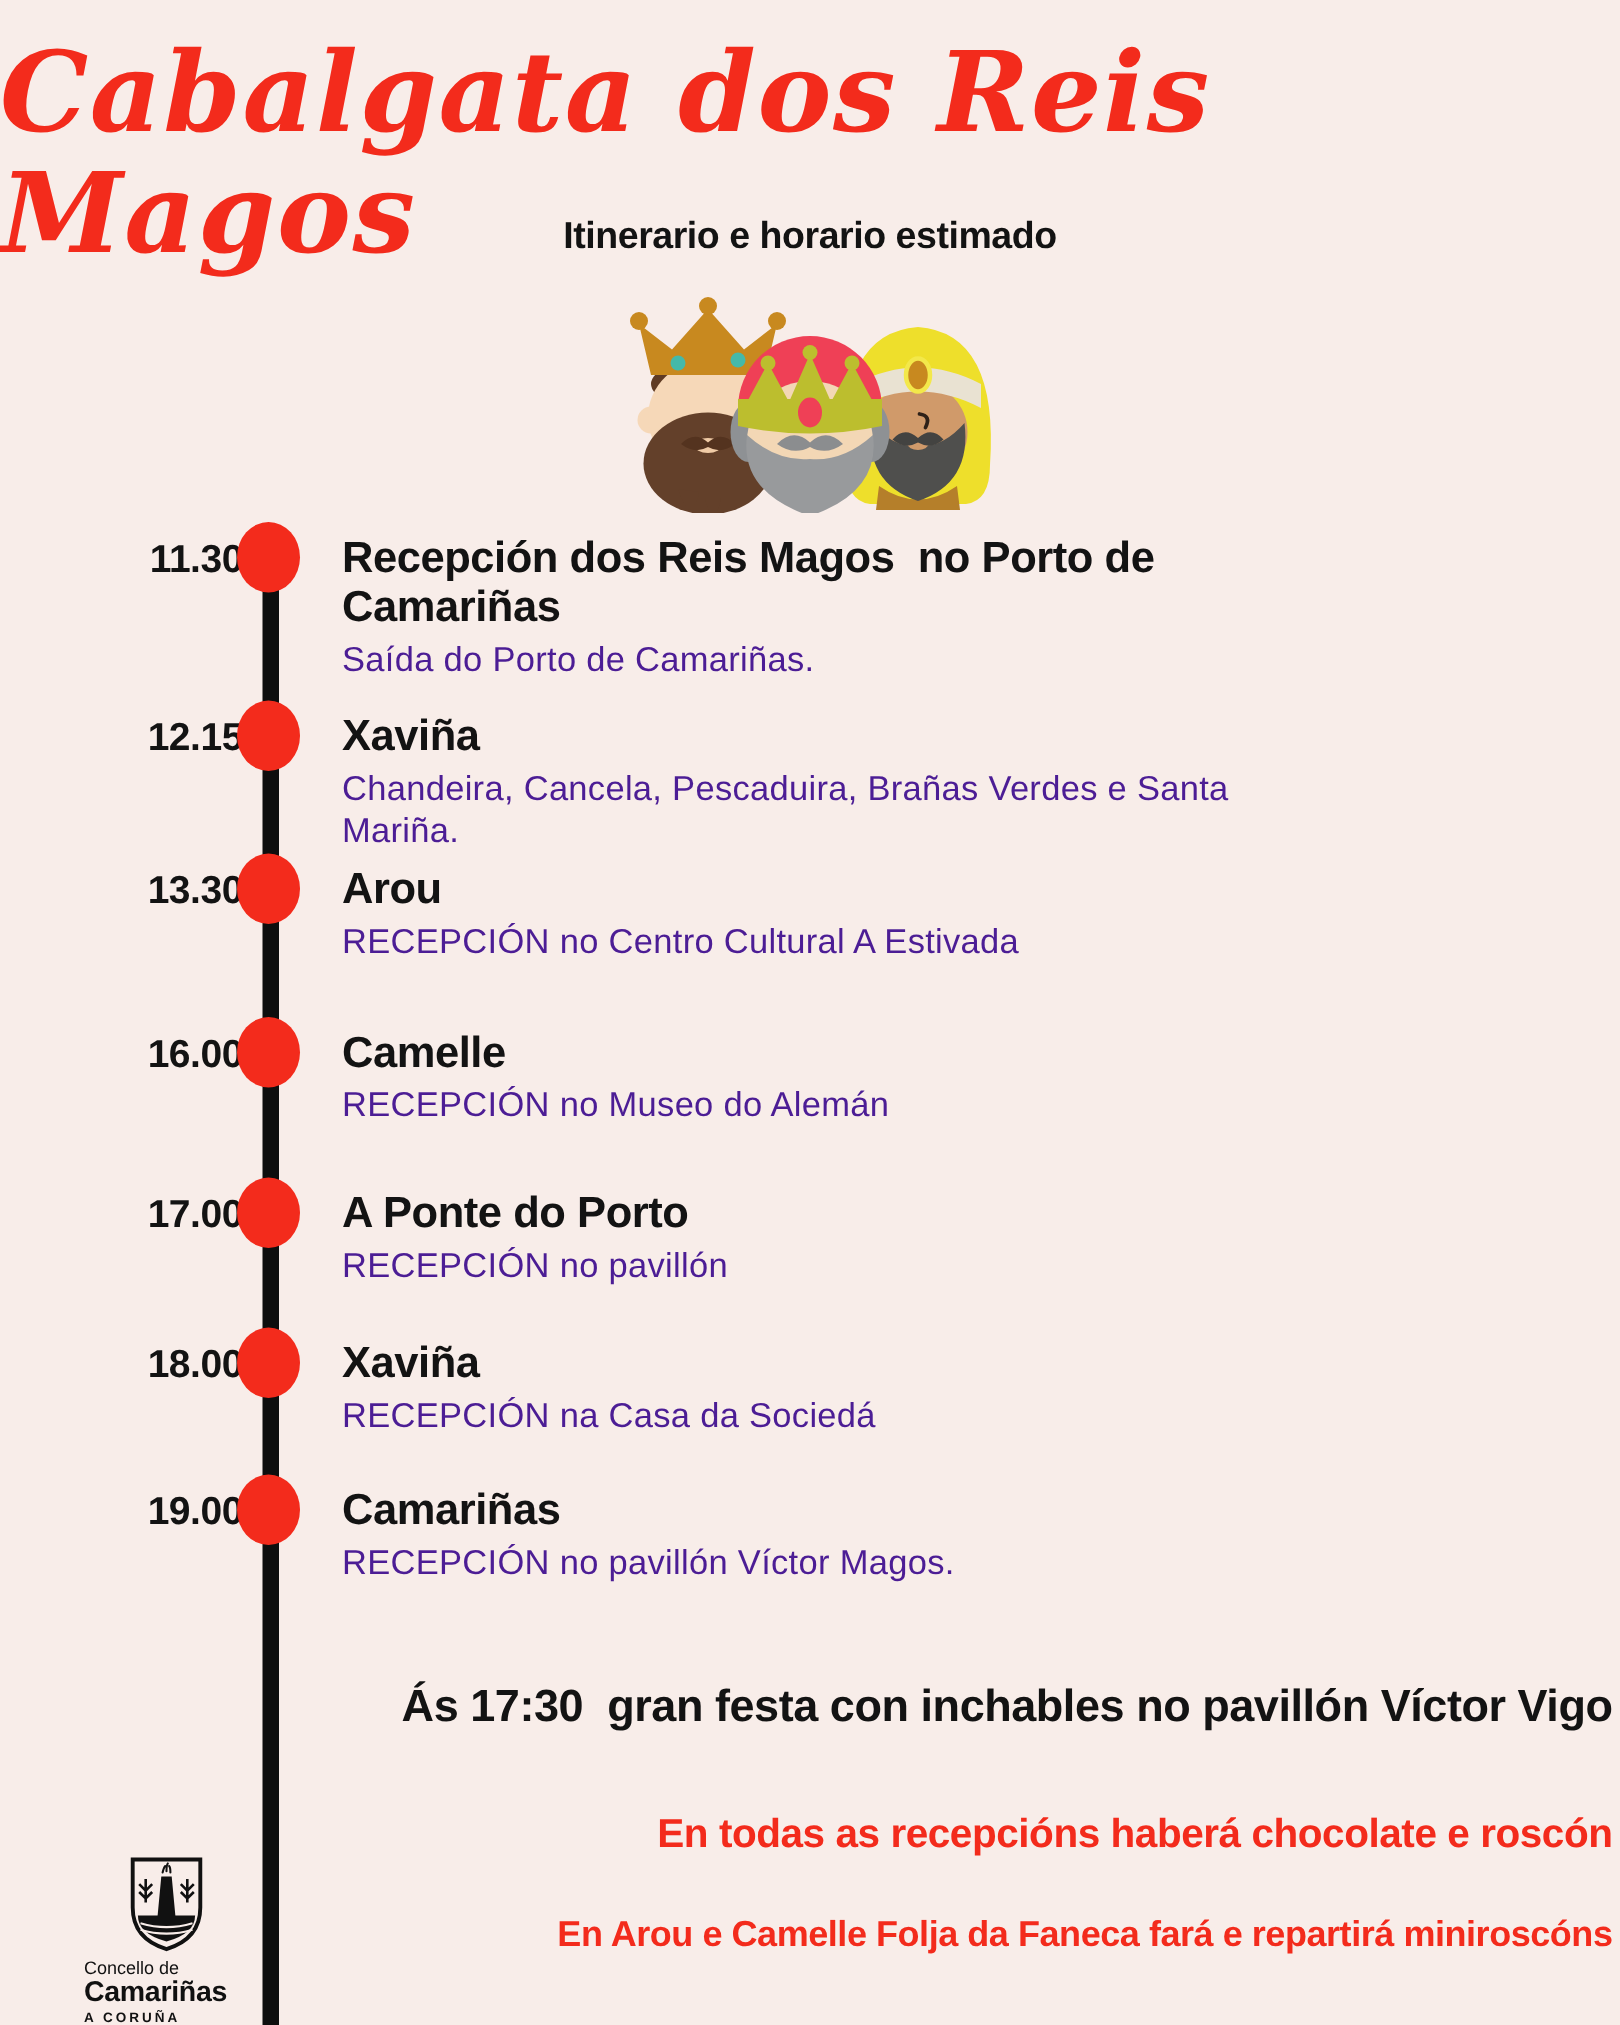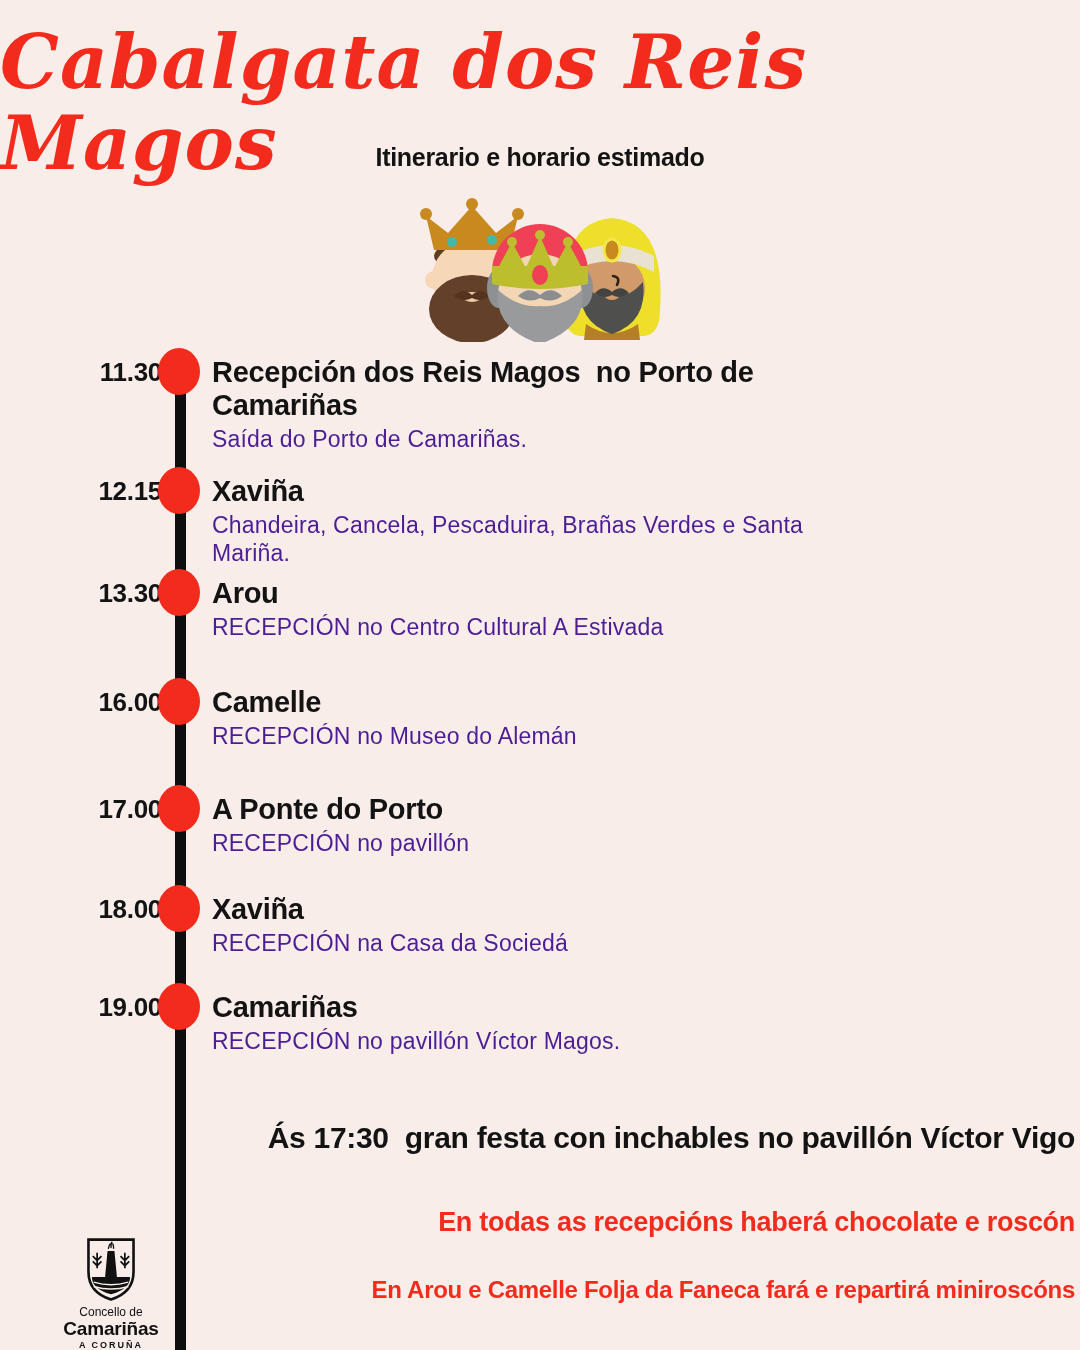--- a/index.html
+++ b/index.html
@@ -23,21 +23,21 @@
   }
   .subtitle{
     position:absolute;top:143px;left:0;width:100%;
     margin:0;text-align:center;
     font-size:25px;font-weight:800;letter-spacing:-0.3px;
     color:var(--ink,#131313);
   }
   .kings{position:absolute;left:400px;top:192px;width:280px;height:150px;}
   
   .tl-line{position:absolute;left:175px;top:371px;width:11px;height:979px;background:#0e0e0e;}
-  .entry{position:absolute;left:0;width:874px;}
+  .entry{position:absolute;left:0;width:874px;padding-left:16px;}
   .entry .time{
     position:absolute;left:0;top:1px;width:162px;
     text-align:right;
     font-size:26px;font-weight:800;letter-spacing:-0.3px;
   }
   .entry .dot{
     position:absolute;left:158px;top:-8px;
     width:42px;height:47px;border-radius:50%;
     background:var(--accent-red,#f32b1c);
   }
@@ -50,21 +50,21 @@
     margin:3px 0 0 212px;
     font-size:23px;font-weight:400;letter-spacing:0.2px;
     line-height:28px;color:#4c1d95;
   }
   
   .note{position:absolute;left:95px;width:980px;text-align:right;white-space:pre-wrap;}
   .note.party{top:1121px;font-size:30px;font-weight:800;letter-spacing:-0.3px;color:var(--ink,#131313);}
   .note.red-1{top:1207px;font-size:27px;font-weight:800;letter-spacing:-0.3px;color:var(--accent-red,#f32b1c);}
   .note.red-2{top:1276px;font-size:24px;font-weight:800;letter-spacing:-0.3px;color:var(--accent-red,#f32b1c);}
   
-  .logo{position:absolute;left:56px;top:1236px;width:110px;text-align:center;color:#111;}
+  .logo{position:absolute;left:56px;top:1236px;width:110px;text-align:left;color:#111;}
   .logo svg{display:block;margin:0 auto;}
   .logo-l1{font-size:12px;line-height:13px;margin-top:2px;}
   .logo-l2{font-size:19px;line-height:20px;font-weight:600;letter-spacing:-0.2px;}
   .logo-l3{font-size:9px;line-height:12px;font-weight:700;letter-spacing:2px;}
 </style>
 </head>
 <body>
 
 <div class="poster">
 

